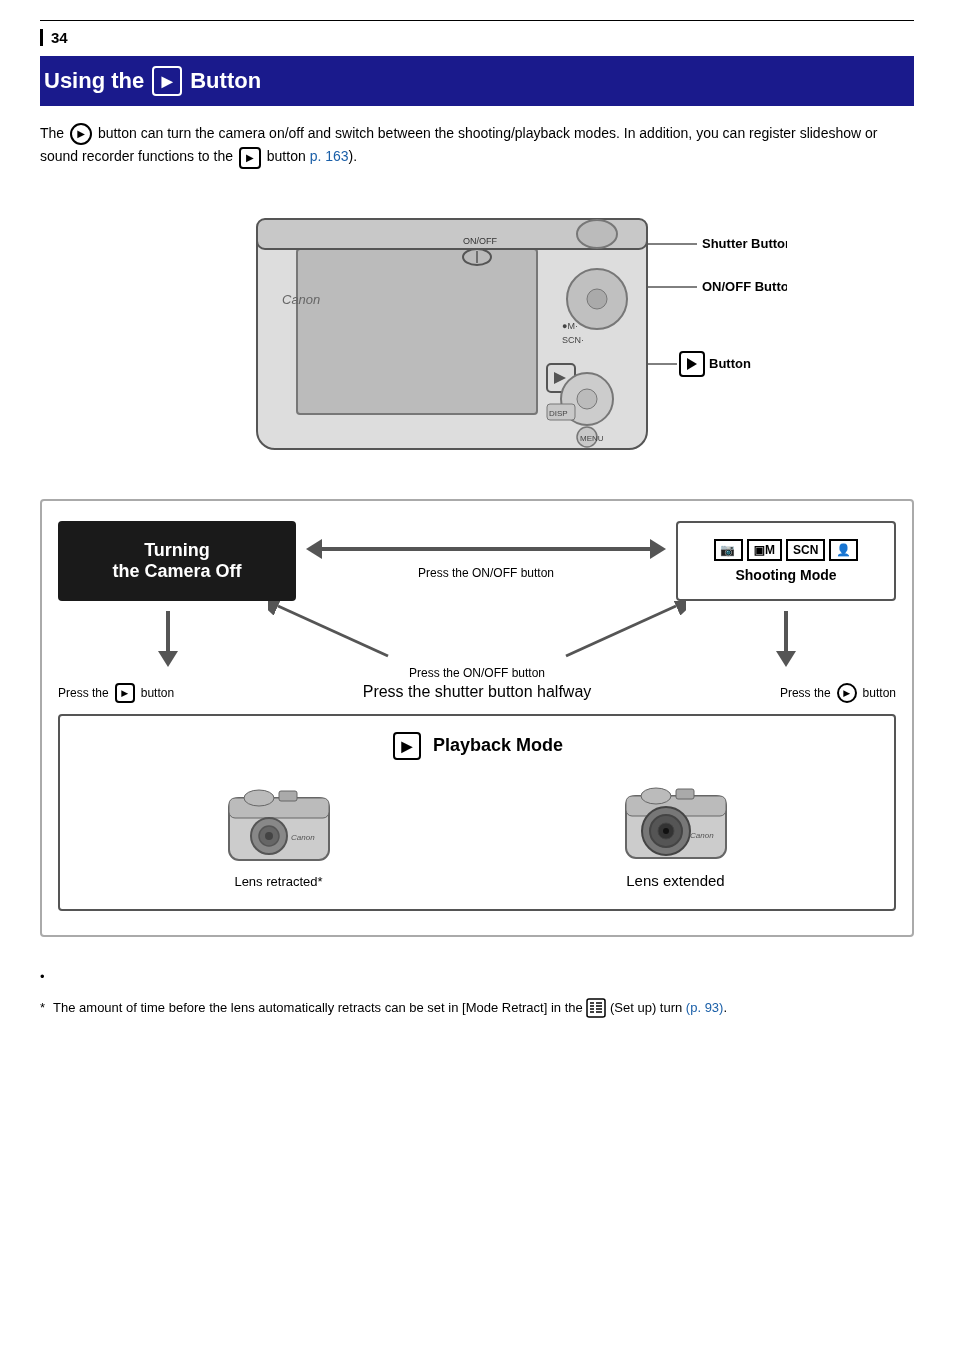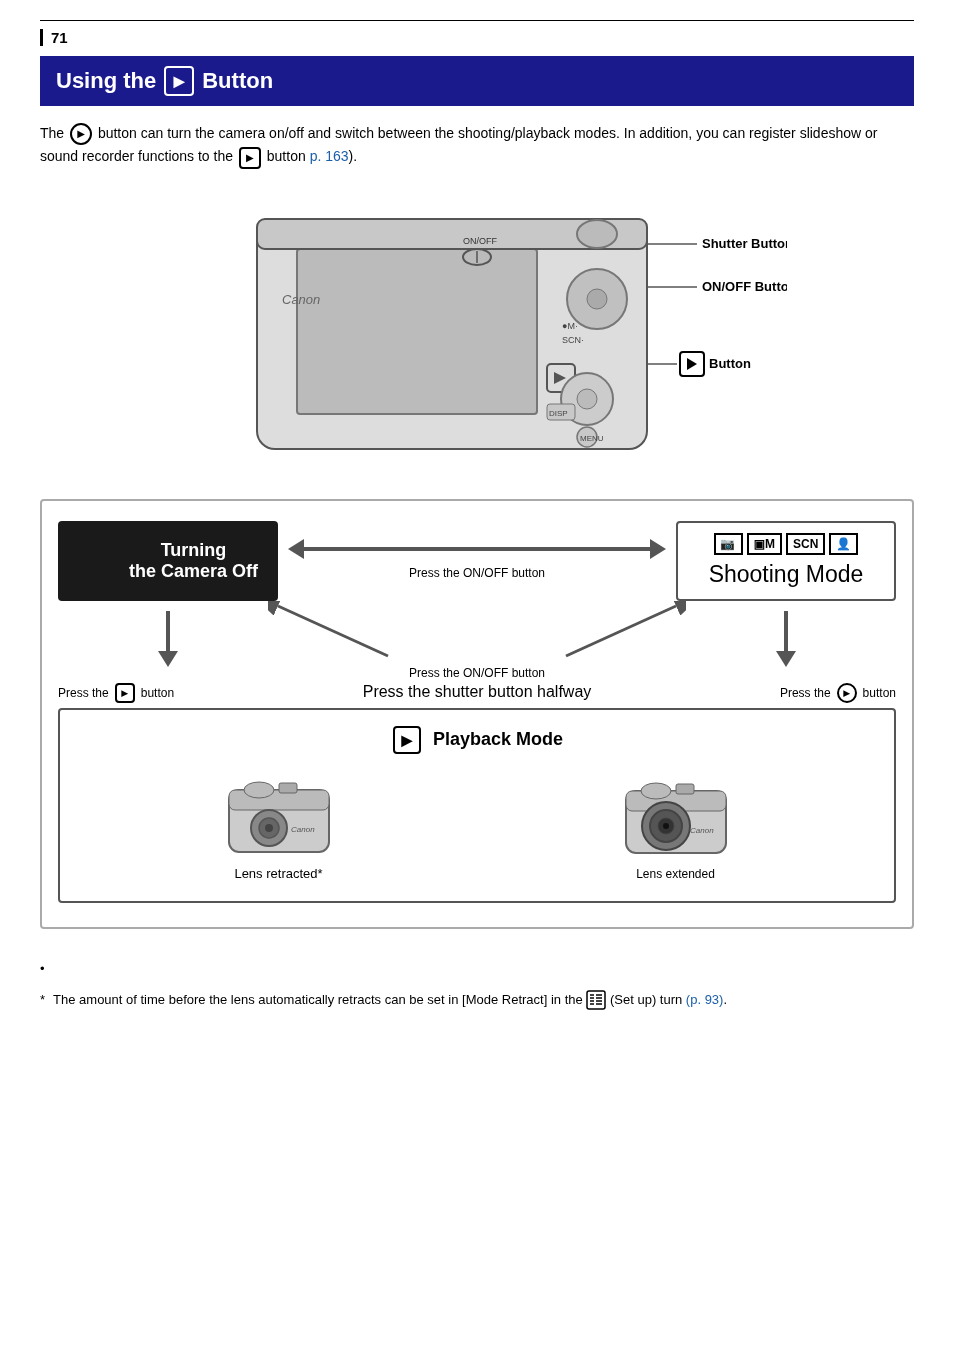--- a/index.html
+++ b/index.html
@@ -22,21 +22,21 @@
     }
 
     .section-title {
       display: flex;
       align-items: center;
       gap: 8px;
       font-size: 22px;
       font-weight: bold;
       background: #1a1a8c;
       color: #fff;
-      padding: 10px 16px;
+      padding: 10px 4px;
       margin-bottom: 16px;
       margin-top: 10px;
     }
 
     .section-title .play-icon-inline {
       display: inline-flex;
       align-items: center;
       justify-content: center;
       width: 30px;
       height: 30px;
@@ -103,25 +103,25 @@
     }
 
     .flow-box-dark {
       background: #1a1a1a;
       color: #fff;
       font-size: 18px;
       font-weight: bold;
       padding: 14px 20px;
       border-radius: 4px;
       text-align: center;
-      width: 220px;
+      width: 238px;
       min-height: 80px;
       display: flex;
       align-items: center;
-      justify-content: flex-end;
+      justify-content: center;
     }
 
     .flow-box-light {
       border: 2px solid #555;
       background: #fff;
       font-size: 16px;
       font-weight: bold;
       padding: 10px 16px;
       border-radius: 4px;
       text-align: center;
@@ -165,21 +165,21 @@
       border: none;
       border-top: 1px solid #000;
       margin-bottom: 8px;
     }
   </style>
 </head>
 <body>
 
 <hr class="top-rule">
 
-<div class="page-number">71</div>
+<div class="page-number">34</div>
 
 <div class="section-title">
   <span>Using the</span>
   <span class="play-icon-inline">▶</span>
   <span>Button</span>
 </div>
 
 <p class="intro-text">
   The <span class="play-icon-circle">▶</span>
   <span>button can turn the camera on/off and switch between the shooting/playback modes. In addition, you can register slideshow or sound recorder functions to the</span>
@@ -267,21 +267,21 @@
 ON/OFF button</div>
     </div>
 
     <div class="flow-box-light">
       <div class="shooting-icons">
         <span class="icon-box">📷</span>
         <span class="icon-box">▣M</span>
         <span class="icon-box">SCN</span>
         <span class="icon-box">👤</span>
       </div>
-      <div style="font-size:23px; font-weight:normal;">Shooting Mode</div>
+      <div style="font-size:14px; font-weight:bold;">Shooting Mode</div>
     </div>
   </div>
 
   <div style="display:flex; justify-content:space-between; align-items:flex-start; margin-bottom:0; position:relative;">
 
     <div style="width:220px; display:flex; flex-direction:column; align-items:center;">
       <div style="width:4px; height:40px; background:#555; margin-bottom:0;"></div>
       <div style="width:0;height:0;border-left:10px solid transparent;border-right:10px solid transparent;border-top:16px solid #555;"></div>
     </div>
 
@@ -310,21 +310,21 @@
       <div style="font-size:12px; text-align:center; line-height:1.4; margin-top:4px;">Press the
 ON/OFF button</div>
     </div>
 
     <div style="width:220px; display:flex; flex-direction:column; align-items:center;">
       <div style="width:4px; height:40px; background:#555;"></div>
       <div style="width:0;height:0;border-left:10px solid transparent;border-right:10px solid transparent;border-top:16px solid #555;"></div>
     </div>
   </div>
 
-  <div style="display:flex; justify-content:space-between; margin-top:-10px; margin-bottom:4px;gap:9px;">
+  <div style="display:flex; justify-content:space-between; margin-top:-10px; margin-bottom:10px;gap:9px;">
 
     <div style="font-size:12px; display:flex; align-items:center; gap:4px;">
       <span>Press the</span>
       <span class="play-icon-rounded" style="width:20px;height:20px;font-size:9px;">▶</span>
       <span>button</span>
     </div>
 
     <div style="font-size:16px; text-align:center; line-height:1.4;">Press the shutter
 button halfway</div>
 
@@ -373,21 +373,21 @@
 
           <rect x="60" y="13" width="18" height="10" rx="2" fill="#aaa" stroke="#666" stroke-width="1"></rect>
 
           <circle cx="50" cy="55" r="24" fill="#777" stroke="#444" stroke-width="2"></circle>
           <circle cx="50" cy="55" r="16" fill="#555" stroke="#444" stroke-width="2"></circle>
           <circle cx="50" cy="55" r="8" fill="#333" stroke="#444" stroke-width="1"></circle>
           <circle cx="50" cy="55" r="3" fill="#111"></circle>
 
           <text x="74" y="62" font-size="8" font-family="Arial" font-style="italic" fill="#555">Canon</text>
         </svg>
-        <div style="font-size:12px; margin-top:6px;">Lens extended</div>
+        <div style="font-size:15px; margin-top:6px;">Lens extended</div>
       </div>
     </div>
   </div>
 </div>
 
 <div class="notes">
   <div class="note-item">
     <span class="note-bullet">•</span>
   </div>
   <div class="note-item">

